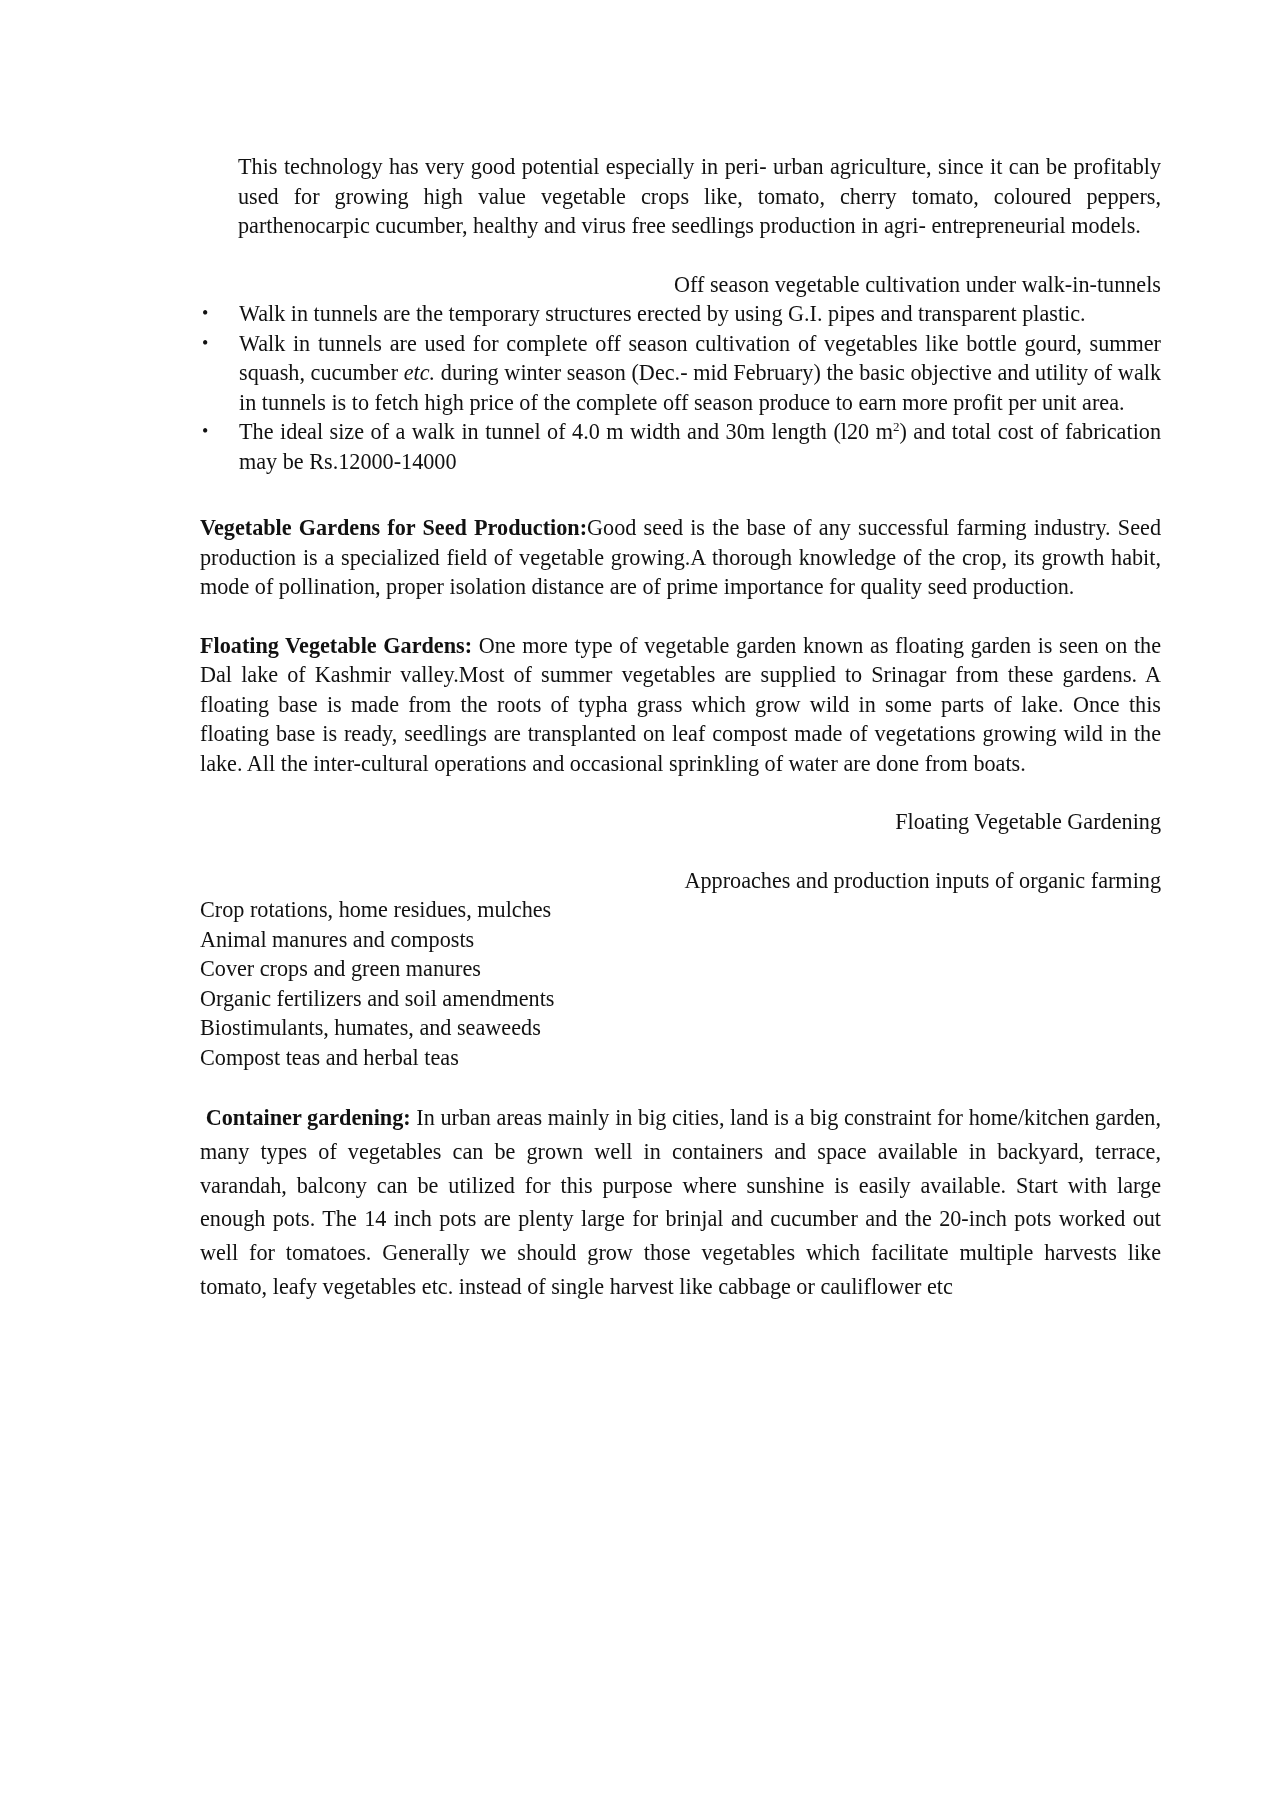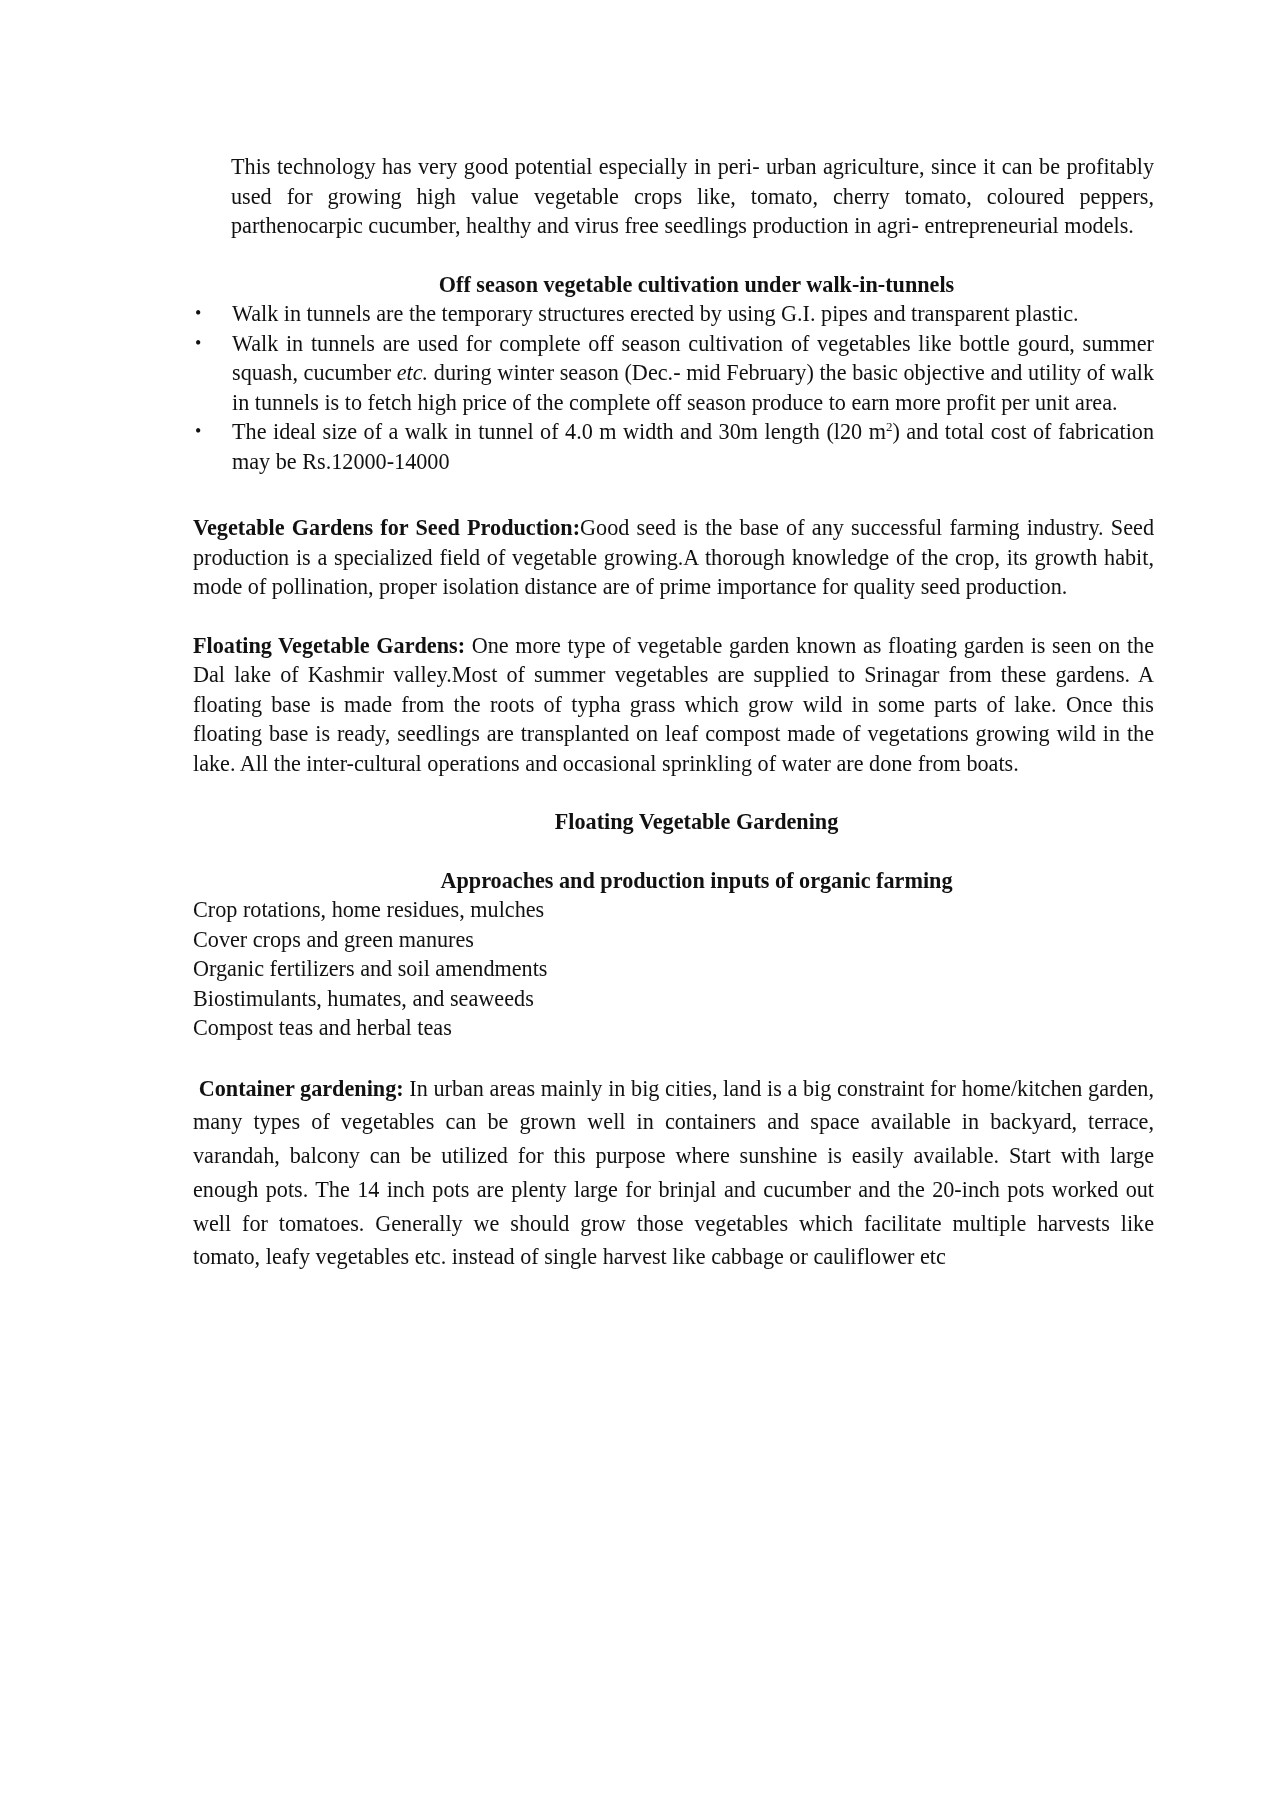--- a/index.html
+++ b/index.html
@@ -6,30 +6,30 @@
   body {
     width: 1271px;
     height: 1799px;
     position: relative;
     overflow: hidden;
     font-family: "Liberation Serif", "DejaVu Serif", serif;
     color: #111111;
   }
   .page {
     position: absolute;
-    left: 193px;
+    left: 200px;
     top: 152px;
     width: 961px;
     font-size: 22.2px;
     line-height: 29.5px;
   }
   p { margin: 0; text-align: justify; }
   .indent-block { margin-left: 38px; }
   .gap { height: 29px; }
-  .heading { font-weight: bold; text-align: center; margin-left: 46px; }
+  .heading { font-weight: normal; text-align: right; margin-left: 46px; }
   b { font-weight: bold; }
   i { }
   ul.bullets { list-style: none; margin: 0; padding: 0; }
   ul.bullets li { position: relative; padding-left: 39px; text-align: justify; }
   ul.bullets li .bullet {
     position: absolute; left: 2px; top: 0;
     font-size: 18px;
   }
   .plain-list div { text-align: left; }
   .container-sec { line-height: 33.8px; }
@@ -80,20 +80,21 @@
   <div>
     <p class="heading">Floating Vegetable Gardening</p>
   </div>
 
   <div class="gap"></div>
 
   <div>
     <p class="heading">Approaches and production inputs of organic farming</p>
     <div class="plain-list">
       <div>Crop rotations, home residues, mulches</div>
+      <div>Animal manures and composts</div>
       <div>Cover crops and green manures</div>
       <div>Organic fertilizers and soil amendments</div>
       <div>Biostimulants, humates, and seaweeds</div>
       <div>Compost teas and herbal teas</div>
     </div>
   </div>
 
   <div class="gap"></div>
 
   <p class="container-sec">

